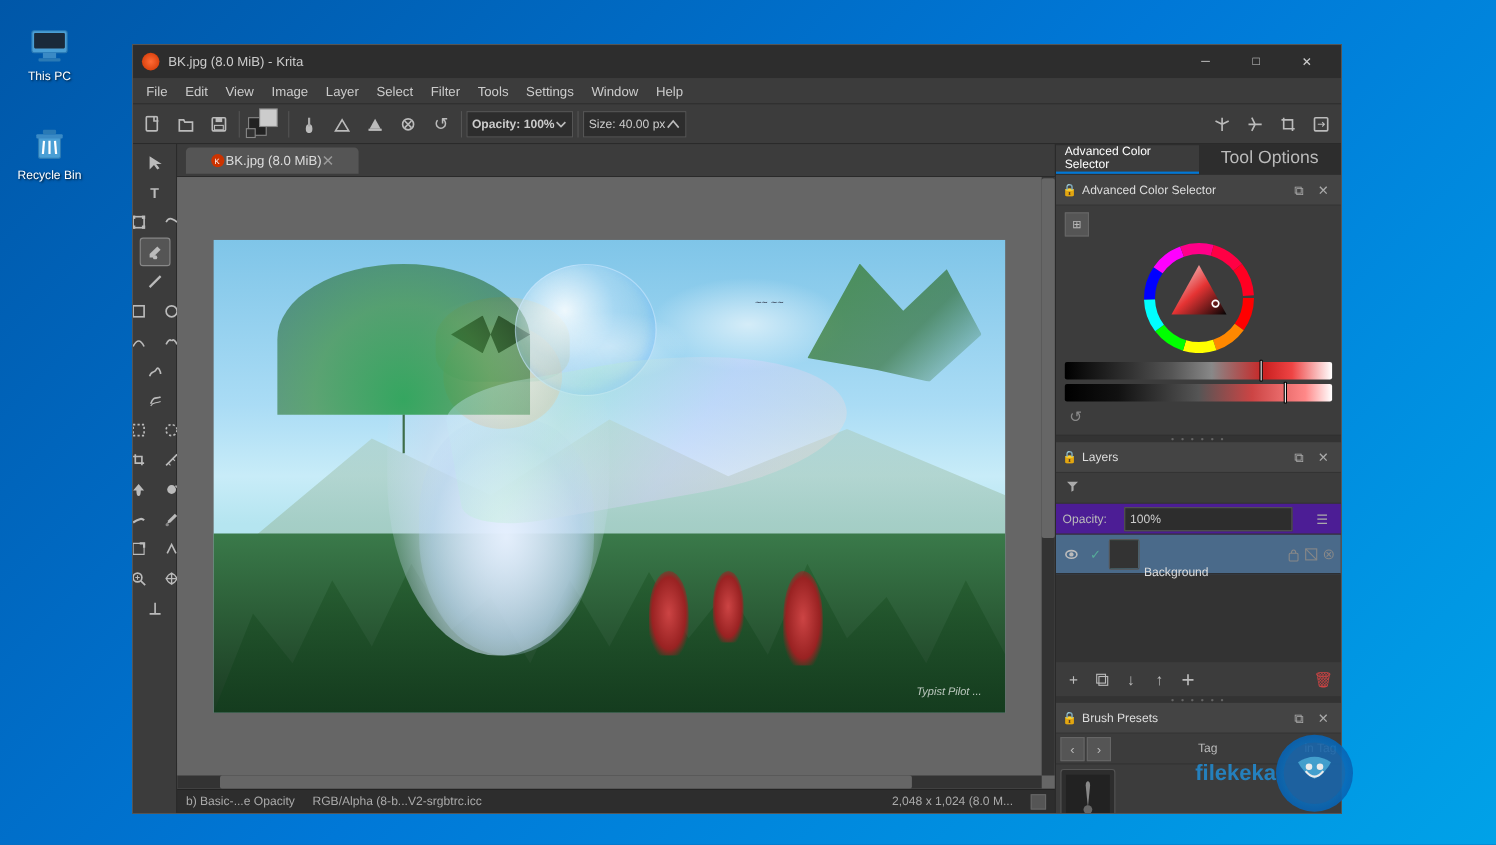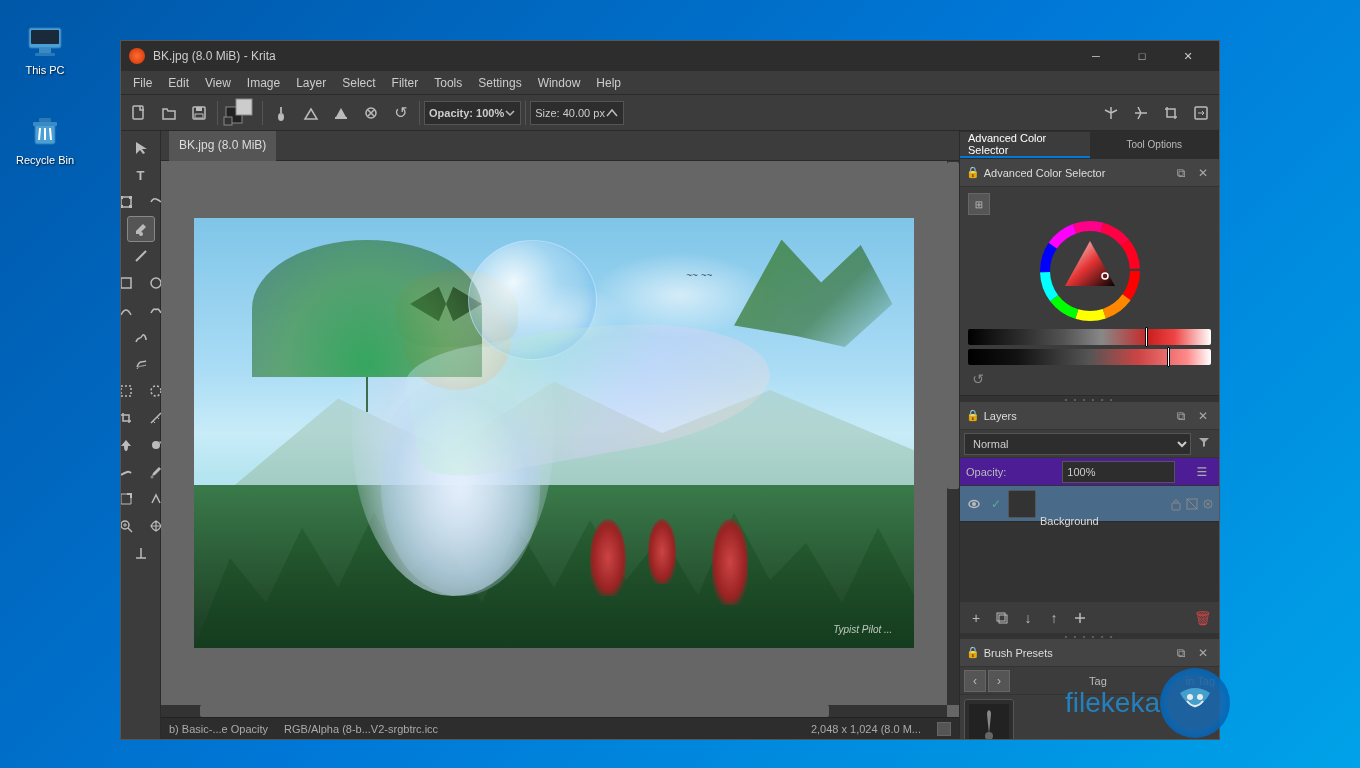--- a/index.html
+++ b/index.html
@@ -229,27 +229,26 @@
       display: flex;
       align-items: center;
       padding: 0 8px;
       border-bottom: 1px solid #2a2a2a;
       flex-shrink: 0;
     }
 
     .canvas-tab .tab-item {
       display: flex;
       align-items: center;
-      gap: 12px;
+      gap: 0;
       background: #555;
-      padding: 4px 10px;
+      padding: 4px 22px;
       border-radius: 4px 4px 0 0;
       color: #ddd;
       font-size: 12px;
-      flex-direction: column;
     }
 
     .canvas-tab .tab-close {
       cursor: pointer;
       color: #999;
       font-size: 14px;
     }
 
     .canvas-viewport {
       flex: 1;
@@ -932,21 +931,21 @@
           <span style="flex:1;"></span>
           <span>2,048 x 1,024 (8.0 M...</span>
           <div style="width:14px;height:14px;background:#555;border:1px solid #666;"></div>
         </div>
       </div>
 
       <div class="right-panels">
 
         <div style="height:28px;background:#2d2d2d;display:flex;align-items:center;">
           <div class="panel-tab active" style="font-size:11px;padding:0 8px;">Advanced Color Selector</div>
-          <div class="panel-tab" style="font-size:10px;padding:0 8px;">Tool Options</div>
+          <div class="panel-tab" style="font-size:16px;padding:0 8px;">Tool Options</div>
         </div>
 
         <div class="panel">
           <div class="panel-header">
             <span class="lock-icon">🔒</span>
             <span class="panel-title">Advanced Color Selector</span>
             <div class="panel-controls">
               <button class="panel-ctrl-btn">⧉</button>
               <button class="panel-ctrl-btn">✕</button>
             </div>
@@ -1014,31 +1013,30 @@
           <div class="panel-header">
             <span class="lock-icon">🔒</span>
             <span class="panel-title">Layers</span>
             <div class="panel-controls">
               <button class="panel-ctrl-btn">⧉</button>
               <button class="panel-ctrl-btn">✕</button>
             </div>
           </div>
 
           <div class="layers-toolbar">
-            <select class="layers-blend-mode"><option>Normal</option></select>
             <button class="filter-btn">
               <svg width="14" height="14" viewBox="0 0 14 14">
                   <path d="M2 3 L6 7 L6 12 L8 11 L8 7 L12 3 Z" fill="#aaa"></path>
                 </svg>
             </button>
           </div>
 
           <div class="layers-opacity-row">
             <span style="color:#bbb;font-size:11px;">Opacity:</span>
-            <div style="flex:1;height:22px;background:#2d2d2d;border:1px solid #555;display:flex;align-items:center;padding:0 4px;margin-left:40px;">
+            <div style="flex:1;height:22px;background:#2d2d2d;border:1px solid #555;display:flex;align-items:center;padding:0 4px;">
               <span style="color:#ccc;font-size:11px;">100%</span>
             </div>
             <button style="width:22px;height:22px;background:transparent;border:none;color:#aaa;cursor:pointer;font-size:12px;">☰</button>
           </div>
 
           <div class="layer-list">
             <div class="layer-item selected">
               <div class="layer-visibility">
                 <svg width="14" height="14" viewBox="0 0 14 14">
                     <ellipse cx="7" cy="7" rx="5" ry="3.5" fill="none" stroke="#bbb" stroke-width="1.5"></ellipse>
@@ -1124,21 +1122,21 @@
             </div>
 
           </div>
         </div>
 
       </div>
     </div>
   </div>
 
   <div style="position:absolute;bottom:30px;right:130px;display:flex;align-items:center;gap:0;opacity:0.9;">
-    <span style="color:#2288cc;font-size:28px;font-weight:normal;font-family:Arial;">filekeka</span>
+    <span style="color:#2288cc;font-size:20px;font-weight:bold;font-family:Arial;">filekeka</span>
     <div style="width:70px;height:70px;background:radial-gradient(circle,#1a88cc,#0055aa);border-radius:50%;display:flex;align-items:center;justify-content:center;overflow:hidden;">
       <svg viewBox="0 0 60 60" width="60" height="60">
         <circle cx="30" cy="30" r="28" fill="#1a66aa"></circle>
         <path d="M15 20 Q30 10 45 20 Q40 30 30 35 Q20 30 15 20Z" fill="#44aadd"></path>
         <path d="M22 28 Q30 38 38 28" fill="none" stroke="white" stroke-width="2"></path>
         <circle cx="25" cy="24" r="3" fill="white"></circle>
         <circle cx="35" cy="24" r="3" fill="white"></circle>
       </svg>
     </div>
   </div>

